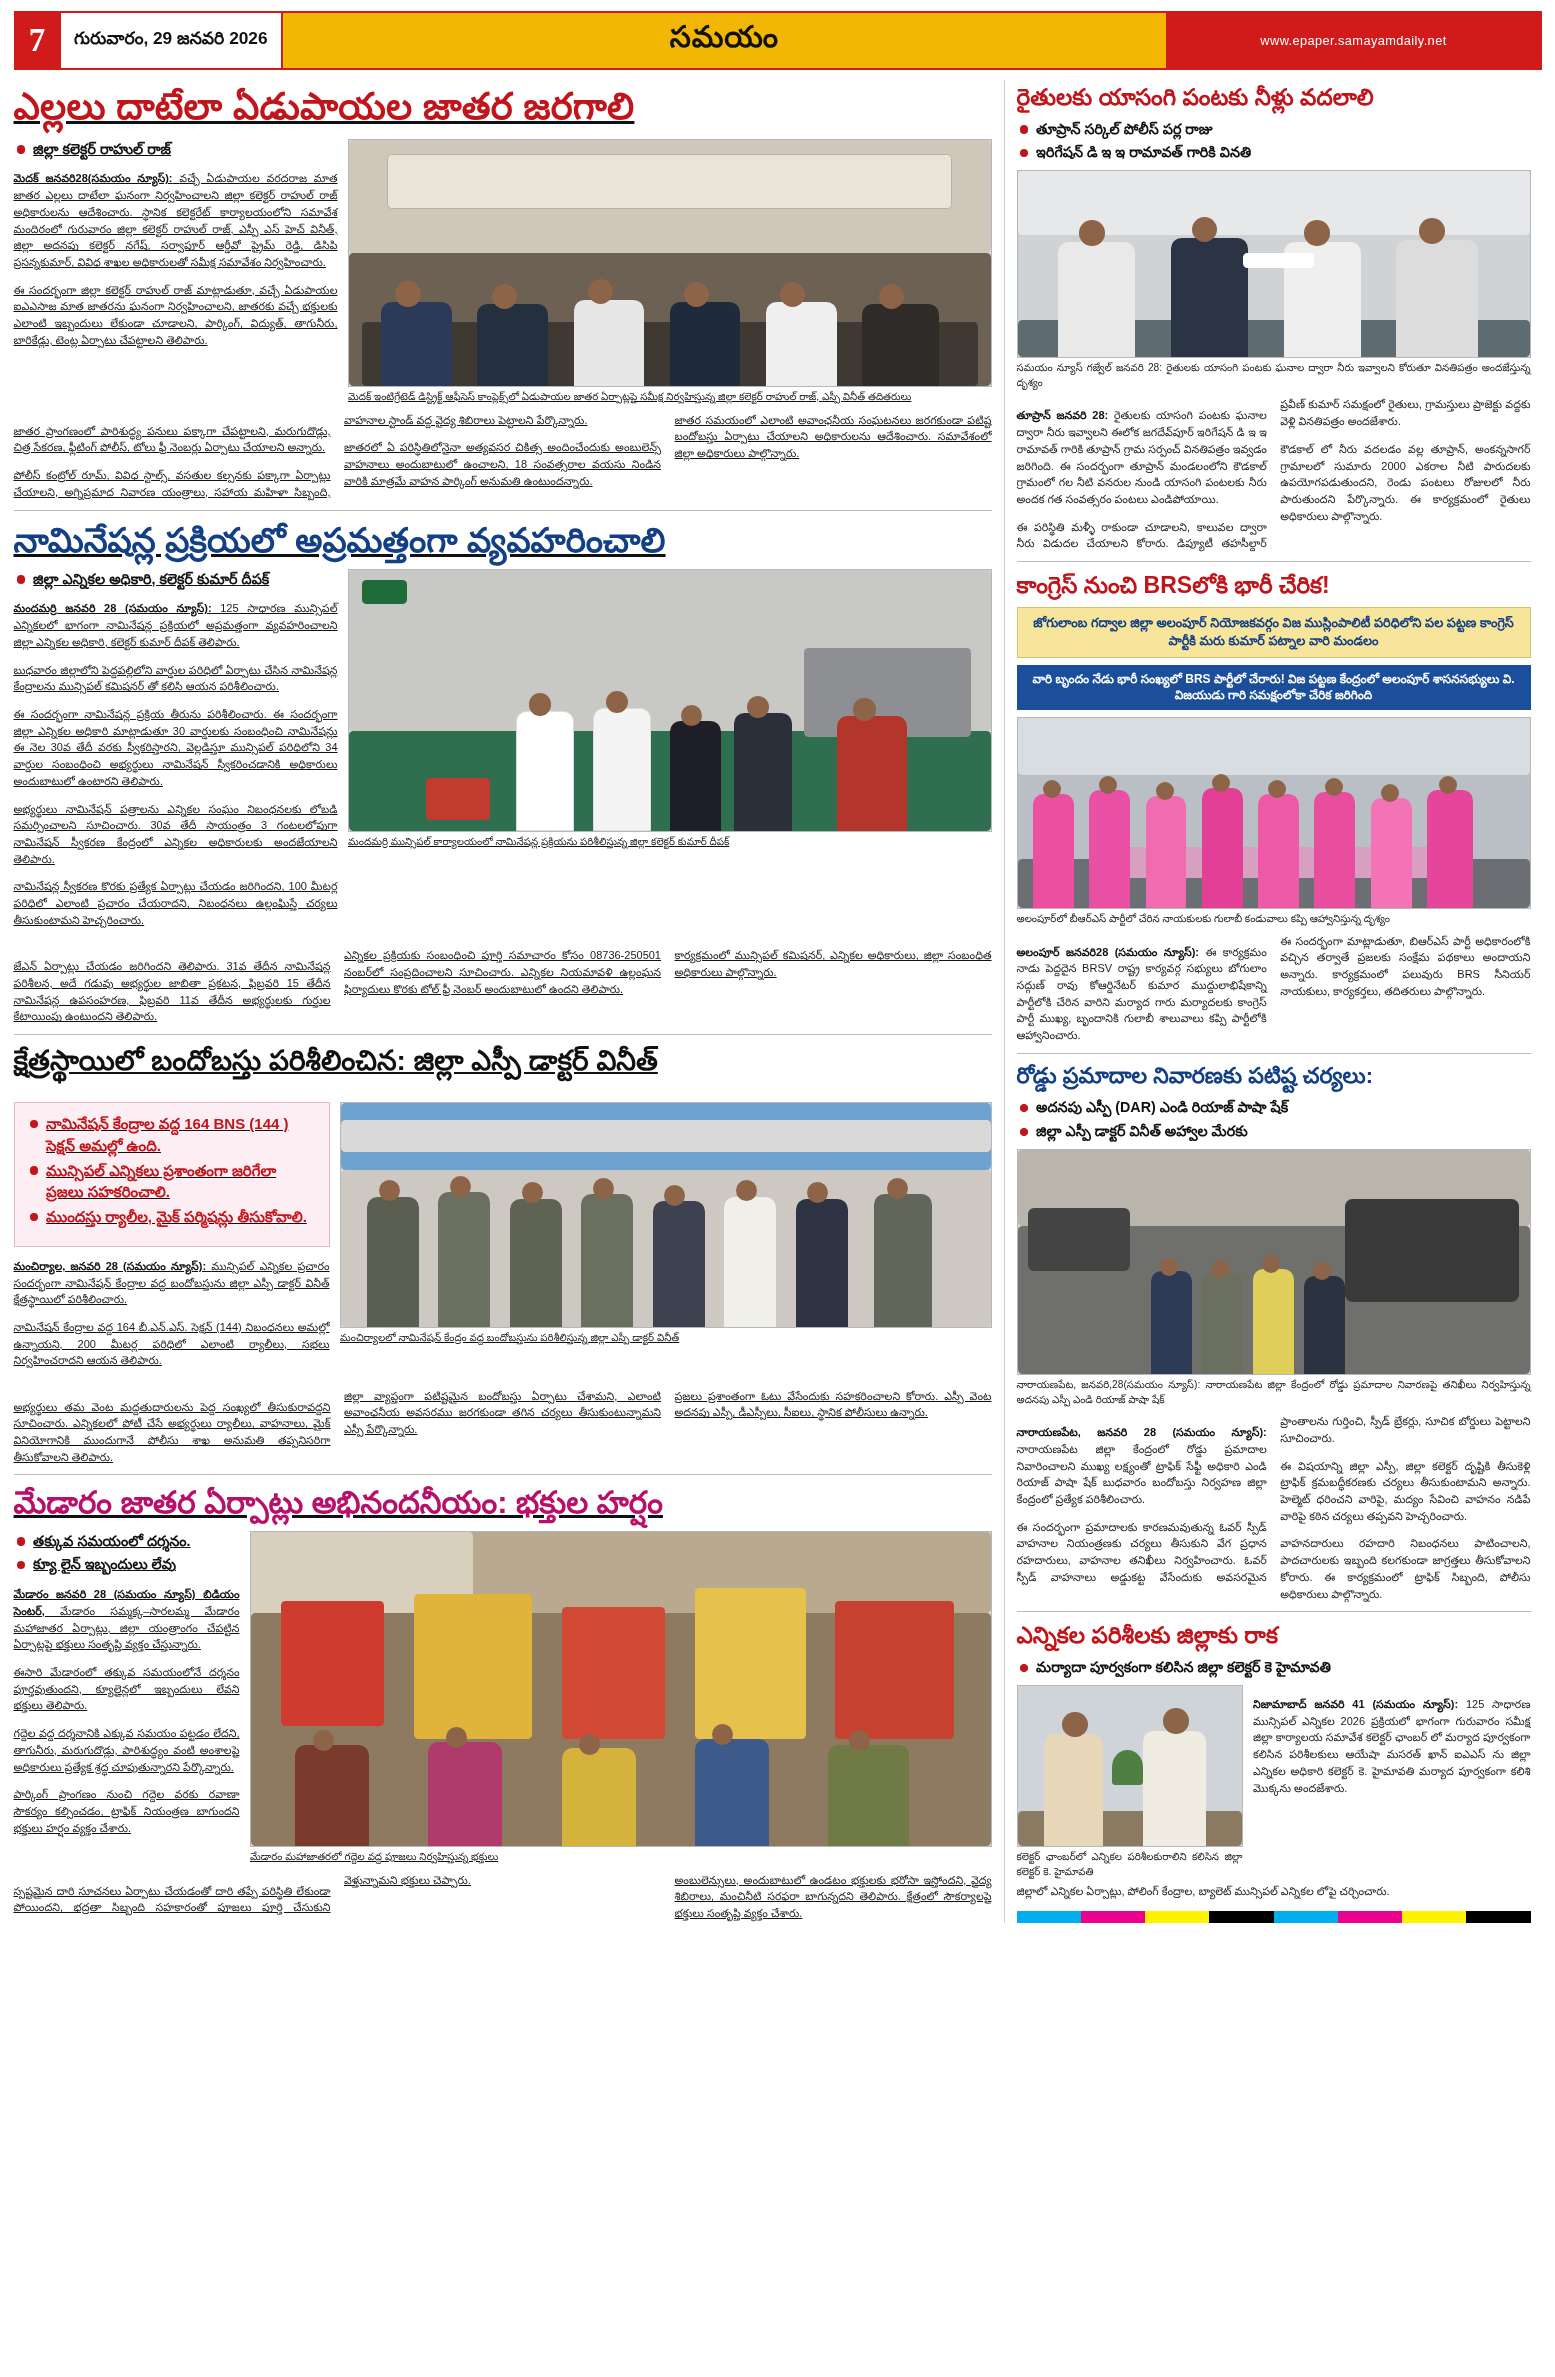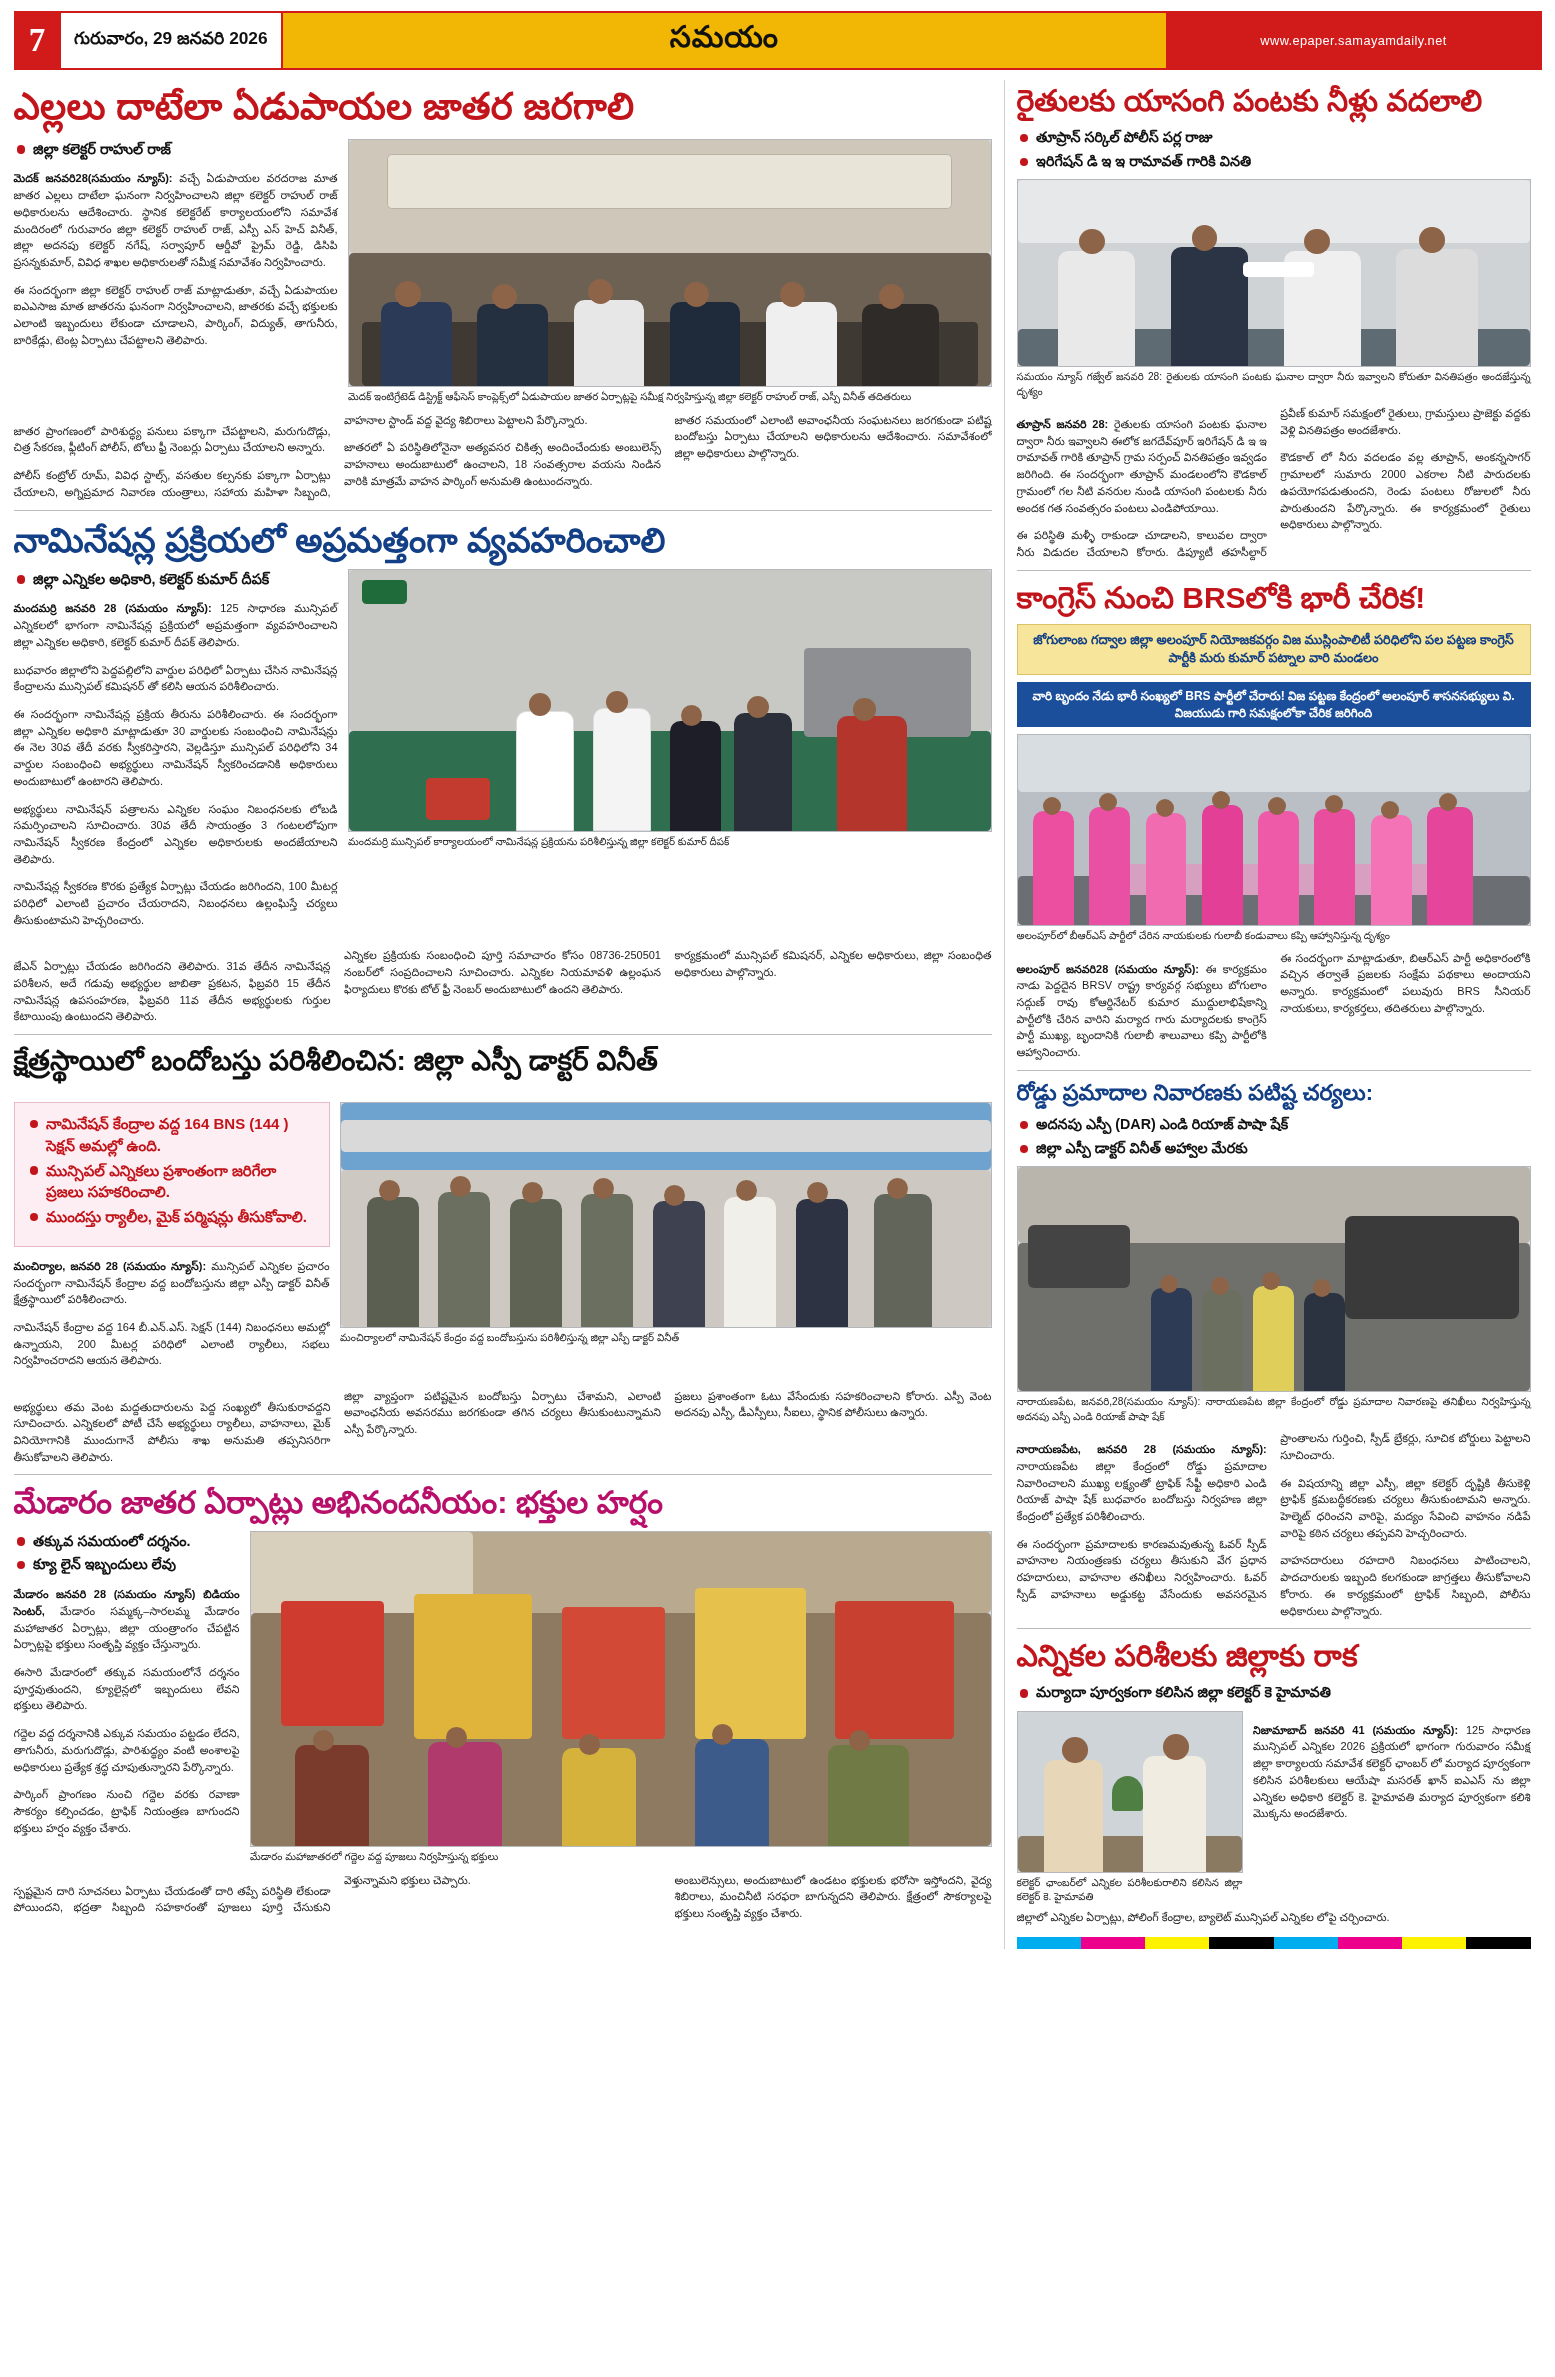--- a/index.html
+++ b/index.html
@@ -58,21 +58,21 @@
     width: 376px;
     background: #d11a1a;
     color: #fff;
     display: flex; align-items: center; justify-content: center;
     font-size: 12.8px;
     letter-spacing: 0.4px;
   }
 
   
   .body-wrap { display: flex; gap: 12px; }
-  .col-left { width: 978px; }
+  .col-left { width: 978px; text-decoration: underline; }
   .col-right { width: 527px; border-left: 1.5px solid #cfcfcf; padding-left: 12px; }
 
   .rule { border: 0; border-top: 1.5px solid #bbb; margin: 9px 0; }
 
   h1.headline {
     font-size: 37px;
     line-height: 1.18;
     color: #c2151b;
     font-weight: bold;
     margin: 4.5px 0 10.5px 0;
@@ -93,21 +93,21 @@
     margin: 3px 0 24px 0;
   }
   h2.headline-magenta {
     font-size: 31px;
     line-height: 1.2;
     color: #b8106a;
     font-weight: bold;
     margin: 3px 0 9px 0;
   }
   h3.headline-r {
-    font-size: 30px;
+    font-size: 23px;
     line-height: 1.22;
     color: #c2151b;
     font-weight: bold;
     margin: 3px 0 7.5px 0;
   }
   h3.headline-r2 {
     font-size: 22px;
     line-height: 1.22;
     color: #123f86;
     font-weight: bold;

